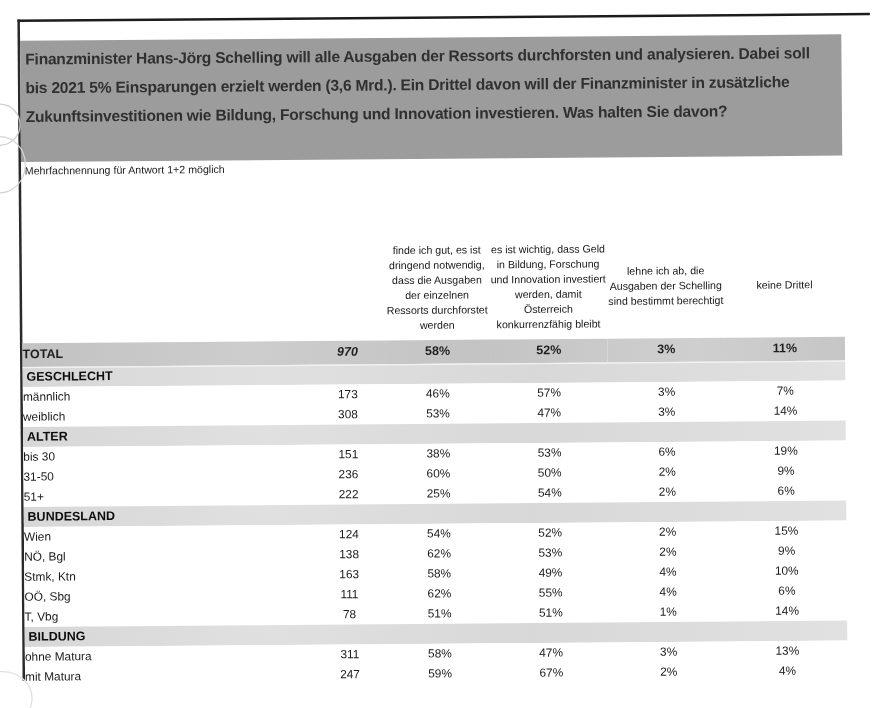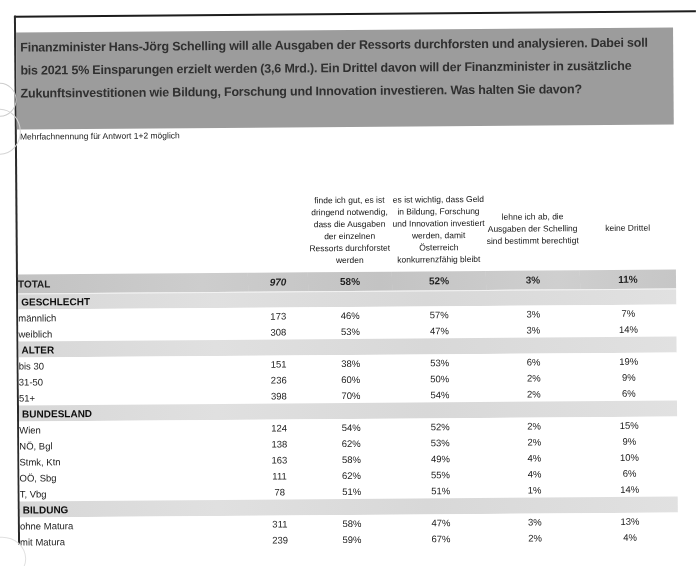--- a/index.html
+++ b/index.html
@@ -120,22 +120,22 @@
         <tr class="data">
           <td class="lbl">31-50</td>
           <td class="ncol">236</td>
           <td class="val">60%</td>
           <td class="val">50%</td>
           <td class="val">2%</td>
           <td class="val">9%</td>
         </tr>
         <tr class="data">
           <td class="lbl">51+</td>
-          <td class="ncol">398</td>
-          <td class="val">70%</td>
+          <td class="ncol">222</td>
+          <td class="val">25%</td>
           <td class="val">54%</td>
           <td class="val">2%</td>
           <td class="val">6%</td>
         </tr>
         <tr class="section">
           <td colspan="6">BUNDESLAND</td>
         </tr>
         <tr class="data">
           <td class="lbl">Wien</td>
           <td class="ncol">124</td>
@@ -182,21 +182,21 @@
         <tr class="data">
           <td class="lbl">ohne Matura</td>
           <td class="ncol">311</td>
           <td class="val">58%</td>
           <td class="val">47%</td>
           <td class="val">3%</td>
           <td class="val">13%</td>
         </tr>
         <tr class="data">
           <td class="lbl">mit Matura</td>
-          <td class="ncol">239</td>
+          <td class="ncol">247</td>
           <td class="val">59%</td>
           <td class="val">67%</td>
           <td class="val">2%</td>
           <td class="val">4%</td>
         </tr>
       </tbody>
   </table>
 
   <div class="curl a"></div>
   <div class="curl b"></div>

